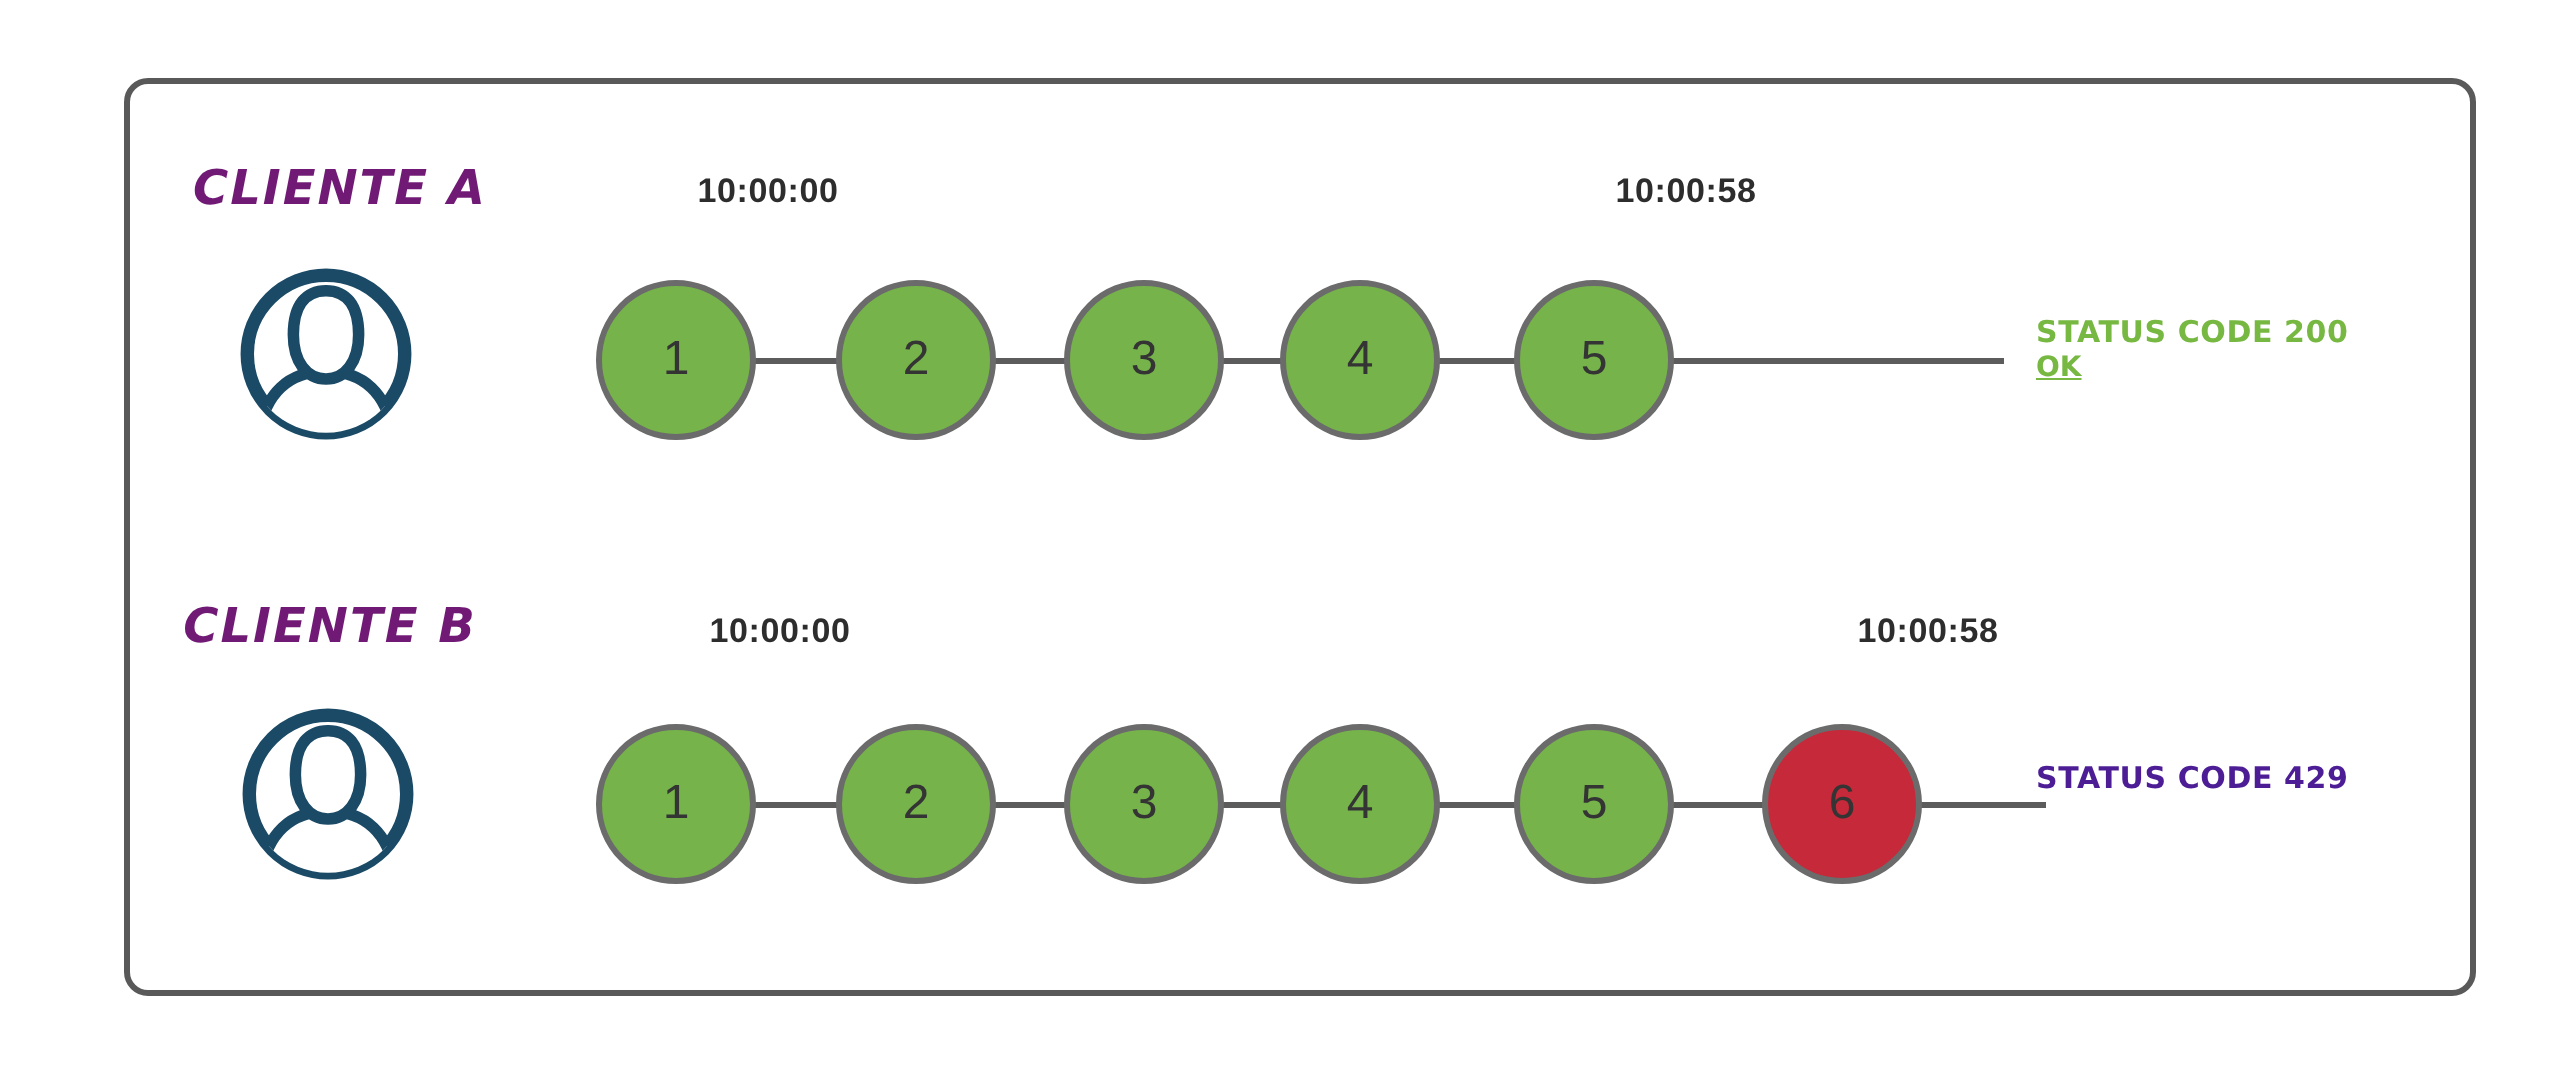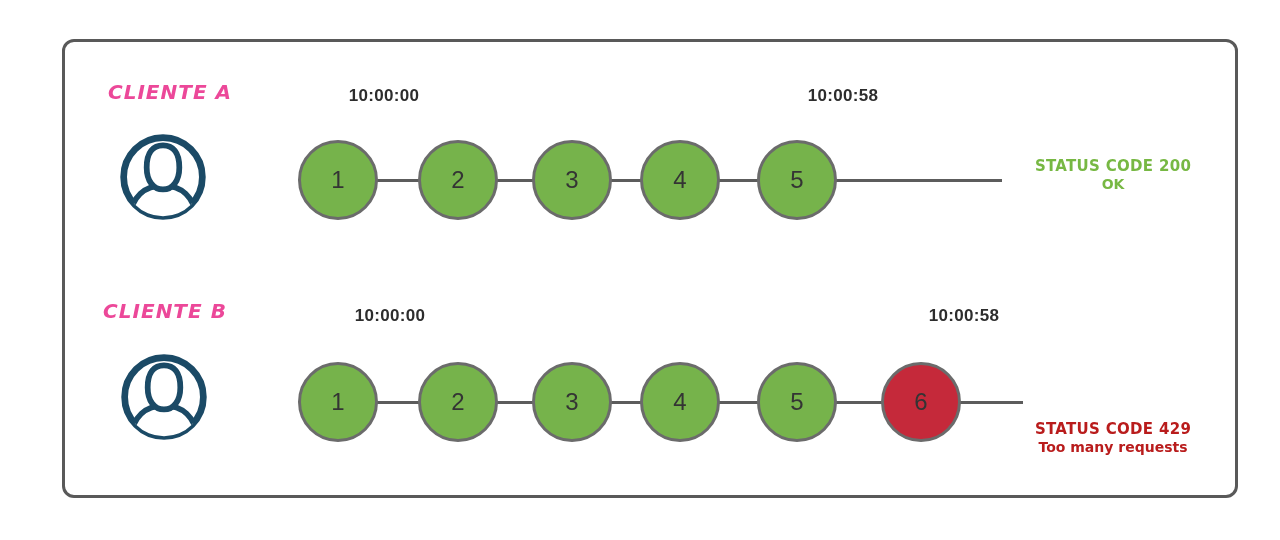--- a/index.html
+++ b/index.html
@@ -22,25 +22,25 @@
     width: 1170px;
     height: 453px;
     border: 3px solid #595959;
     border-radius: 12px;
     background: #ffffff;
   }
   .client-label {
     position: absolute;
     transform: translateX(-50%);
     font-family: "DejaVu Sans", sans-serif;
-    font-size: 20px;
+    font-size: 24px;
     font-weight: bold;
     font-style: italic;
     letter-spacing: 1px;
-    color: #ec4899;
+    color: #701a75;
     white-space: nowrap;
   }
   .time-label {
     position: absolute;
     transform: translateX(-50%);
     font-size: 17px;
     font-weight: bold;
     letter-spacing: 0.3px;
     color: #2d2d2d;
     white-space: nowrap;
@@ -63,35 +63,35 @@
     justify-content: center;
     font-size: 24px;
     color: #343434;
   }
   .req-circle.blocked {
     background: #c5293a;
   }
   .status-block {
     position: absolute;
     width: 190px;
-    text-align: center;
     font-family: "DejaVu Sans", sans-serif;
     font-weight: bold;
     line-height: 1.25;
     white-space: nowrap;
   }
   .status-block .code-line {
     font-size: 15px;
     letter-spacing: 0.3px;
   }
   .status-block .msg-line {
     font-size: 14px;
+    text-decoration: underline;
   }
   .status-ok { color: #77b843; }
-  .status-err { color: #b91c1c; margin-top: 40px; }
+  .status-err { color: #4c1d95; }
   .avatar {
     position: absolute;
     width: 96px;
     height: 96px;
   }
 </style>
 </head>
 <body>
 
 <div class="stage">
@@ -153,16 +153,15 @@
 
   <div class="req-circle" style="left:298px; top:362px;">1</div>
   <div class="req-circle" style="left:418px; top:362px;">2</div>
   <div class="req-circle" style="left:532px; top:362px;">3</div>
   <div class="req-circle" style="left:640px; top:362px;">4</div>
   <div class="req-circle" style="left:757px; top:362px;">5</div>
   <div class="req-circle blocked" style="left:881px; top:362px;">6</div>
 
   <div class="status-block status-err" style="left:1018px; top:380px;">
     <div class="code-line">STATUS CODE 429</div>
-    <div class="msg-line">Too many requests</div>
   </div>
 
 </div>
 
 </body></html>

